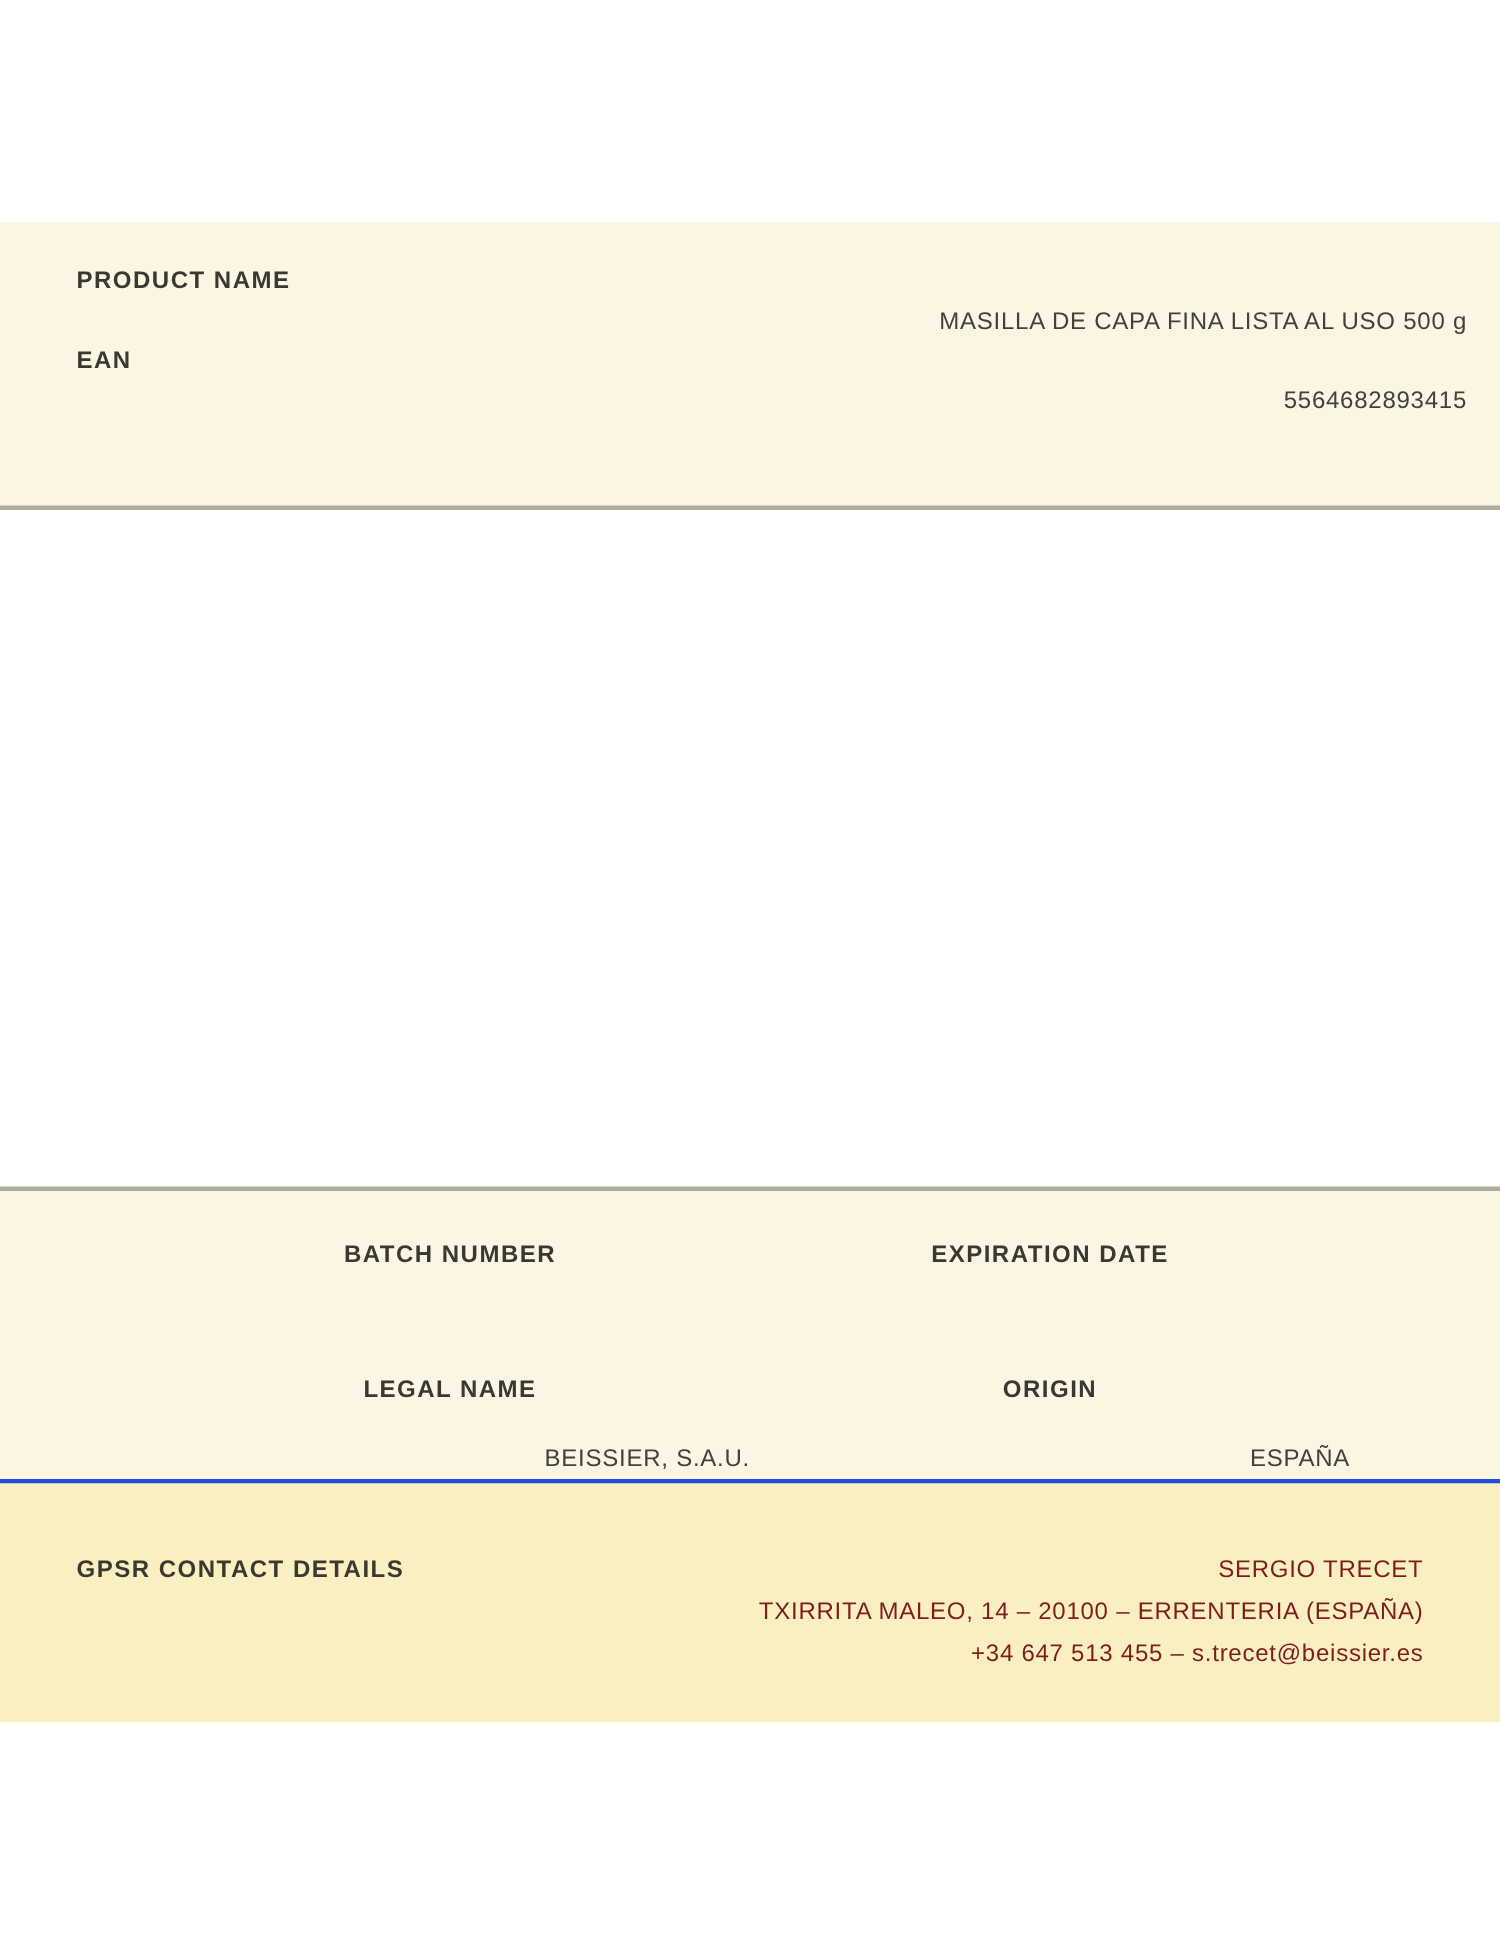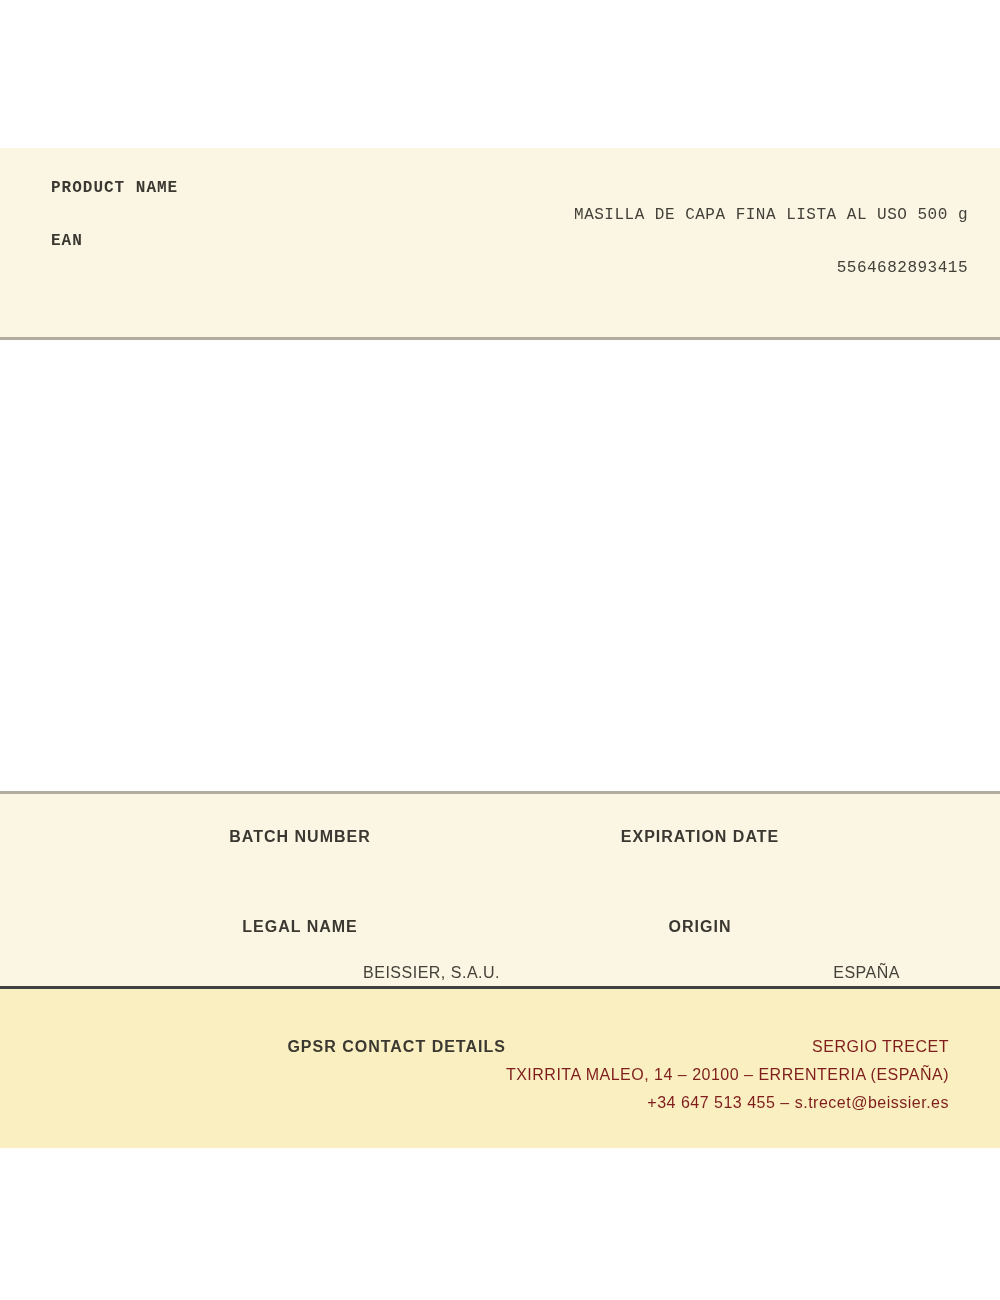--- a/index.html
+++ b/index.html
@@ -14,22 +14,21 @@
   }
   .page { position: absolute; inset: 0; width: 1000px; height: 1300px; }
 
   
   .product-section {
     position: absolute;
     left: 0; top: 148px;
     width: 1000px; height: 192px;
     background: #fbf6e3;
     border-bottom: 3px solid #b1ad9e;
-    padding: 27px 32px 0 51px;
-    font-family: Liberation Mono, monospace;
+    padding: 27px 22px 0 51px;
   }
   .field-label {
     font-size: 16px;
     font-weight: 700;
     letter-spacing: 1px;
     line-height: 26px;
     color: #3a3831;
   }
   .field-value {
     font-size: 16px;
@@ -42,42 +41,42 @@
   }
   .field + .field { }
 
   
   .batch-section {
     position: absolute;
     left: 0; top: 791px;
     width: 1000px; height: 198px;
     background: #fbf6e3;
     border-top: 3px solid #b1ad9e;
-    border-bottom: 3px solid #404040;
+    border-bottom: 3px solid #1d4ed8;
     padding-top: 30px;
   }
   .batch-grid {
     width: 800px;
     margin: 0 auto;
     display: grid;
     grid-template-columns: 400px 400px;
     grid-row-gap: 64px;
     text-align: center;
   }
   .grid-cell .field-value { margin-top: 20px; }
 
   
   .gpsr-section {
     position: absolute;
     left: 0; top: 989px;
     width: 1000px; height: 159px;
     background: #f9efc0;
     padding: 44px 51px 0 51px;
     display: flex;
-    justify-content: flex-end;
+    justify-content: space-between;
     align-items: flex-start;
   }
   .gpsr-label {
     font-size: 16px;
     font-weight: 700;
     letter-spacing: 1px;
     line-height: 28px;
     color: #3a3831;
     white-space: nowrap;
   }

